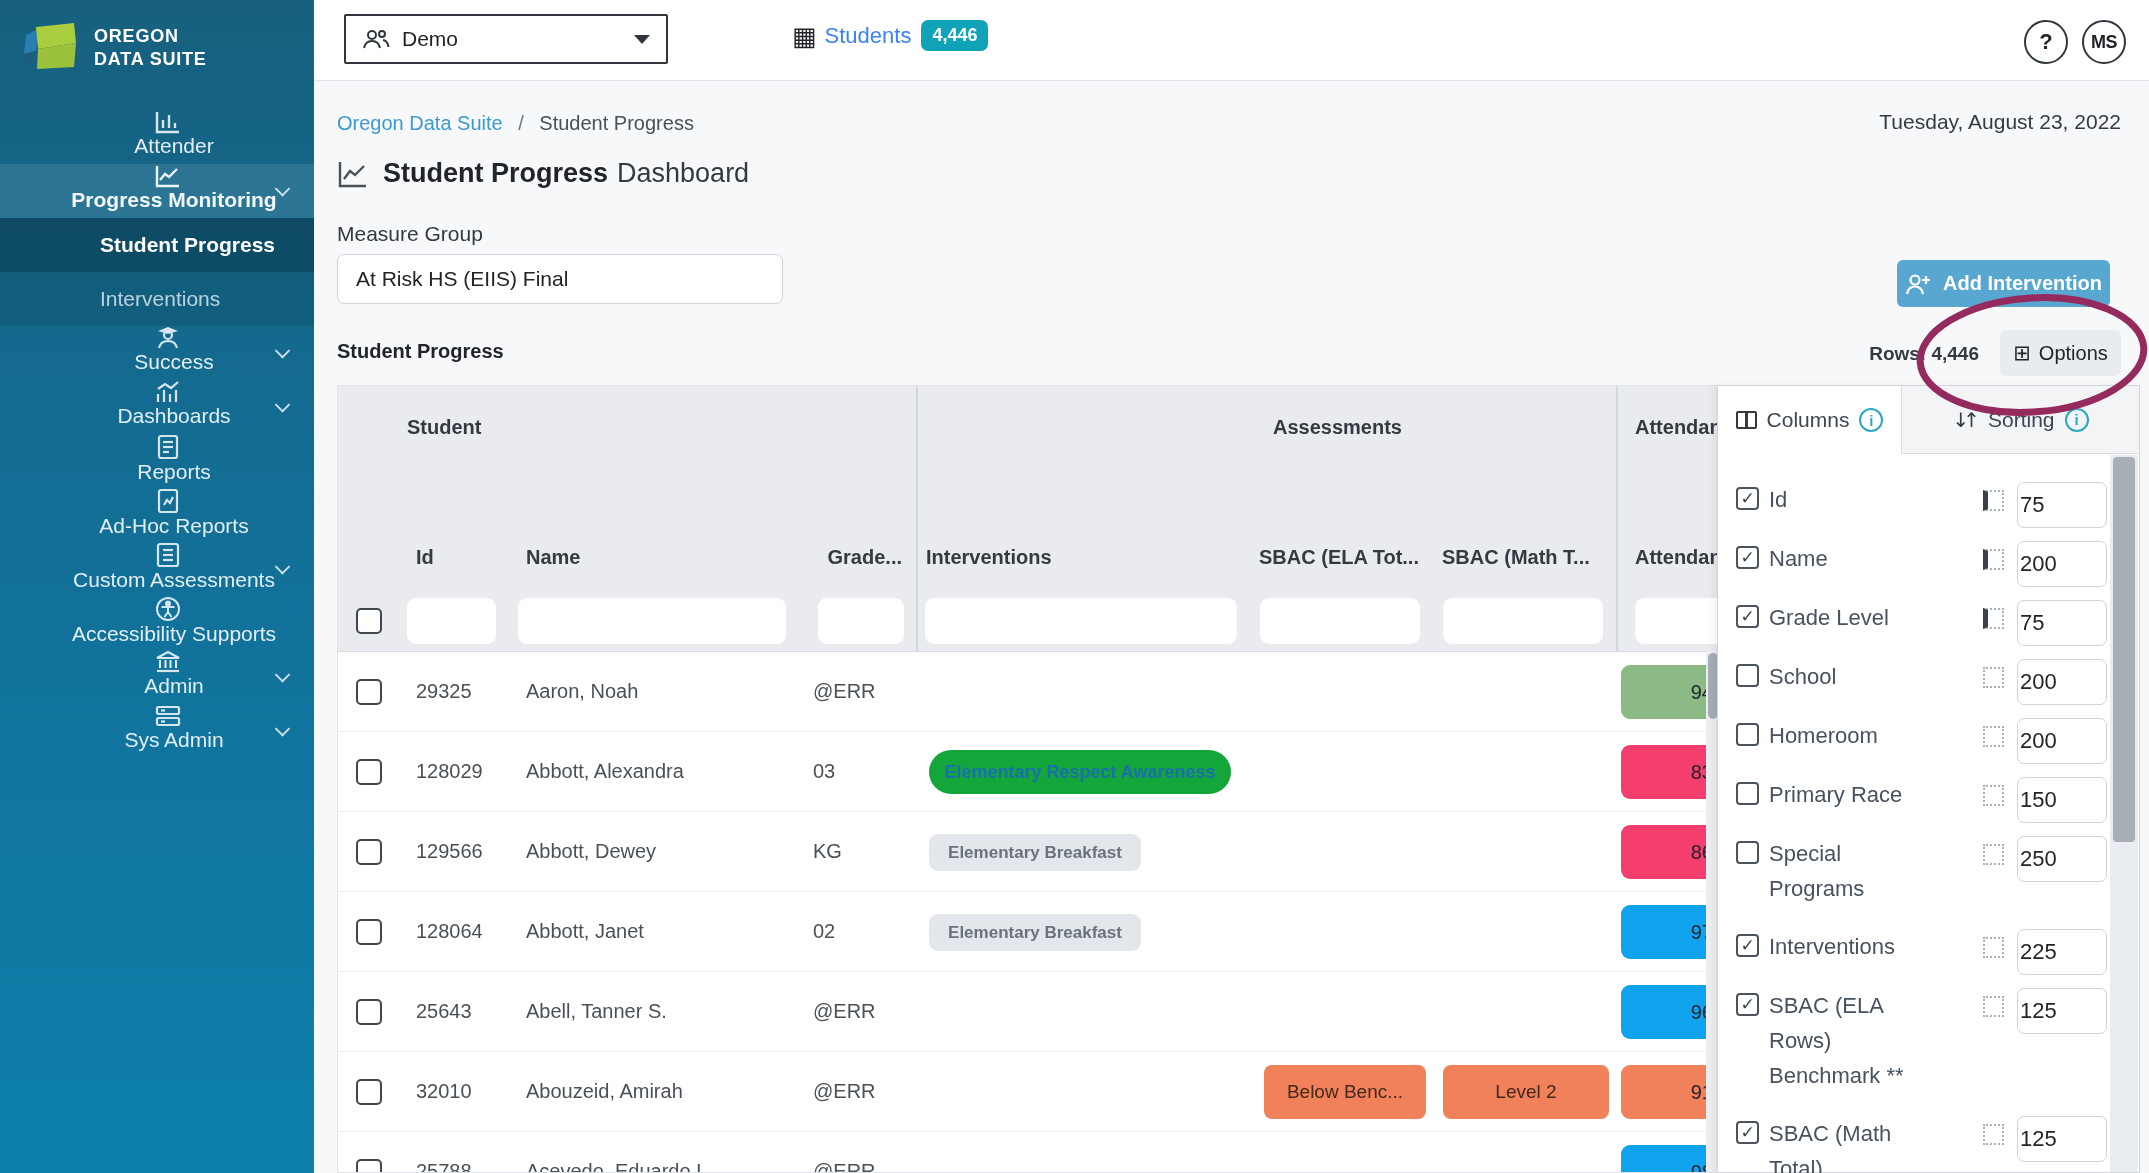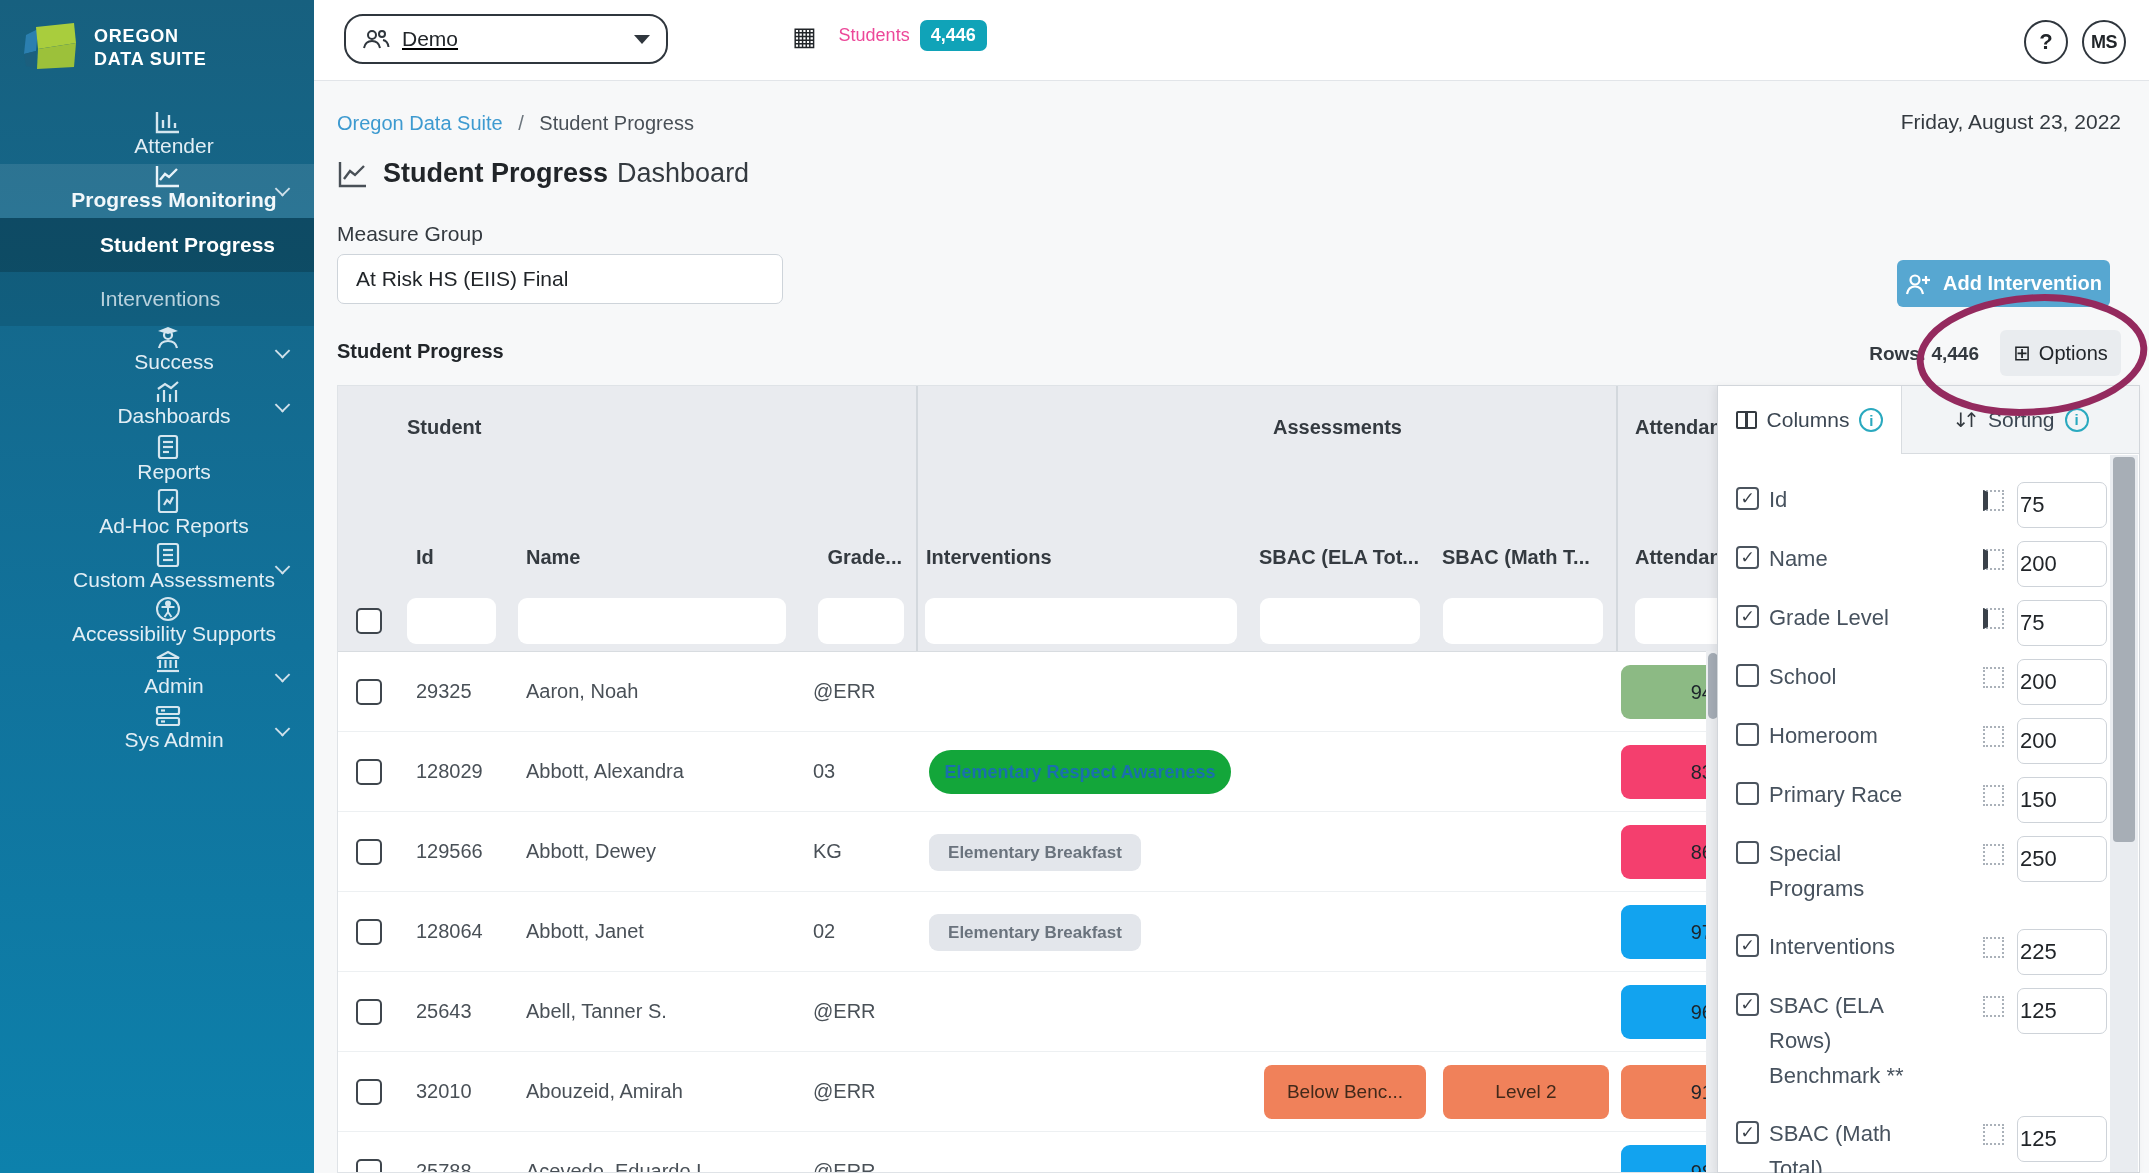--- a/index.html
+++ b/index.html
@@ -22,28 +22,28 @@
   .sub-item.active { background:rgba(0,0,0,0.18); }
   .sub-item.active .nlabel2 { color:#ffffff; font-weight:bold; font-size:21px; }
   .nlabel2 { color:rgba(222,236,243,0.82); font-size:21px; }
   .chev { position:absolute; right:26px; top:50%; width:11px; height:11px; border-right:2px solid #cfe0ea;
           border-bottom:2px solid #cfe0ea; transform:translateY(-70%) rotate(45deg); }
 
   
   .topbar { position:absolute; left:314px; top:0; width:1835px; height:81px; background:#ffffff;
             border-bottom:1px solid #e2e5e9; z-index:4; }
   .org-select { position:absolute; left:30px; top:14px; width:324px; height:50px; border:2px solid #2f363d;
-                border-radius:19px; display:flex; align-items:center; padding:0 16px; background:#fff; cursor:pointer;text-decoration:underline; }
+                border-radius:2px; display:flex; align-items:center; padding:0 16px; background:#fff; cursor:pointer; }
   .org-select .olabel { margin-left:12px; font-size:21px; color:#212529; }
   .caret-down { margin-left:auto; width:0; height:0; border-left:8px solid transparent; border-right:8px solid transparent;
                 border-top:9px solid #2f363d; }
   .students-link { position:absolute; left:478px; top:20px; display:flex; align-items:center; cursor:pointer; }
   .uicon { font-family:"DejaVu Sans", sans-serif; }
   .students-link .gicon { font-size:26px; color:#212529; }
-  .students-link .slabel { margin-left:22px; font-size:18px; color:#ec4899; }
+  .students-link .slabel { margin-left:8px; font-size:22px; color:#3b82f6; }
   .count-badge { margin-left:10px; background:#10a3b8; color:#ffffff; font-weight:bold; font-size:18px;
                  padding:5px 11px; border-radius:7px; }
   .circle-btn { position:absolute; top:20px; width:44px; height:44px; border:2.5px solid #2f363d; border-radius:50%;
                 display:flex; align-items:center; justify-content:center; background:#fff; cursor:pointer; }
   .help-btn { left:1710px; font-weight:bold; font-size:22px; color:#212529; }
   .avatar-btn { left:1768px; font-size:18px; color:#212529; font-weight:600; letter-spacing:-0.5px; }
 
   
   .breadcrumb { position:absolute; left:337px; top:112px; font-size:20px; z-index:2; }
   .bc-link { color:#3d9ad0; cursor:pointer; }
@@ -300,21 +300,21 @@
     <div class="circle-btn avatar-btn">
       <span>MS</span>
     </div>
   </header>
 
   <div class="breadcrumb">
     <span class="bc-link">Oregon Data Suite</span>
     <span class="bc-sep">/</span>
     <span class="bc-cur">Student Progress</span>
   </div>
-  <div class="page-date">Friday, August 23, 2022</div>
+  <div class="page-date">Tuesday, August 23, 2022</div>
 
   <div class="page-title">
     <svg width="32" height="30" viewBox="0 0 32 30" fill="none" stroke="#495057" stroke-width="2.4">
       <path d="M3 3 V27 H29"></path>
         <polyline points="7,20 13,12 18,16 27,7"></polyline>
     </svg>
     <span class="tbold">Student Progress</span>
     <span class="treg">Dashboard</span>
   </div>
 

